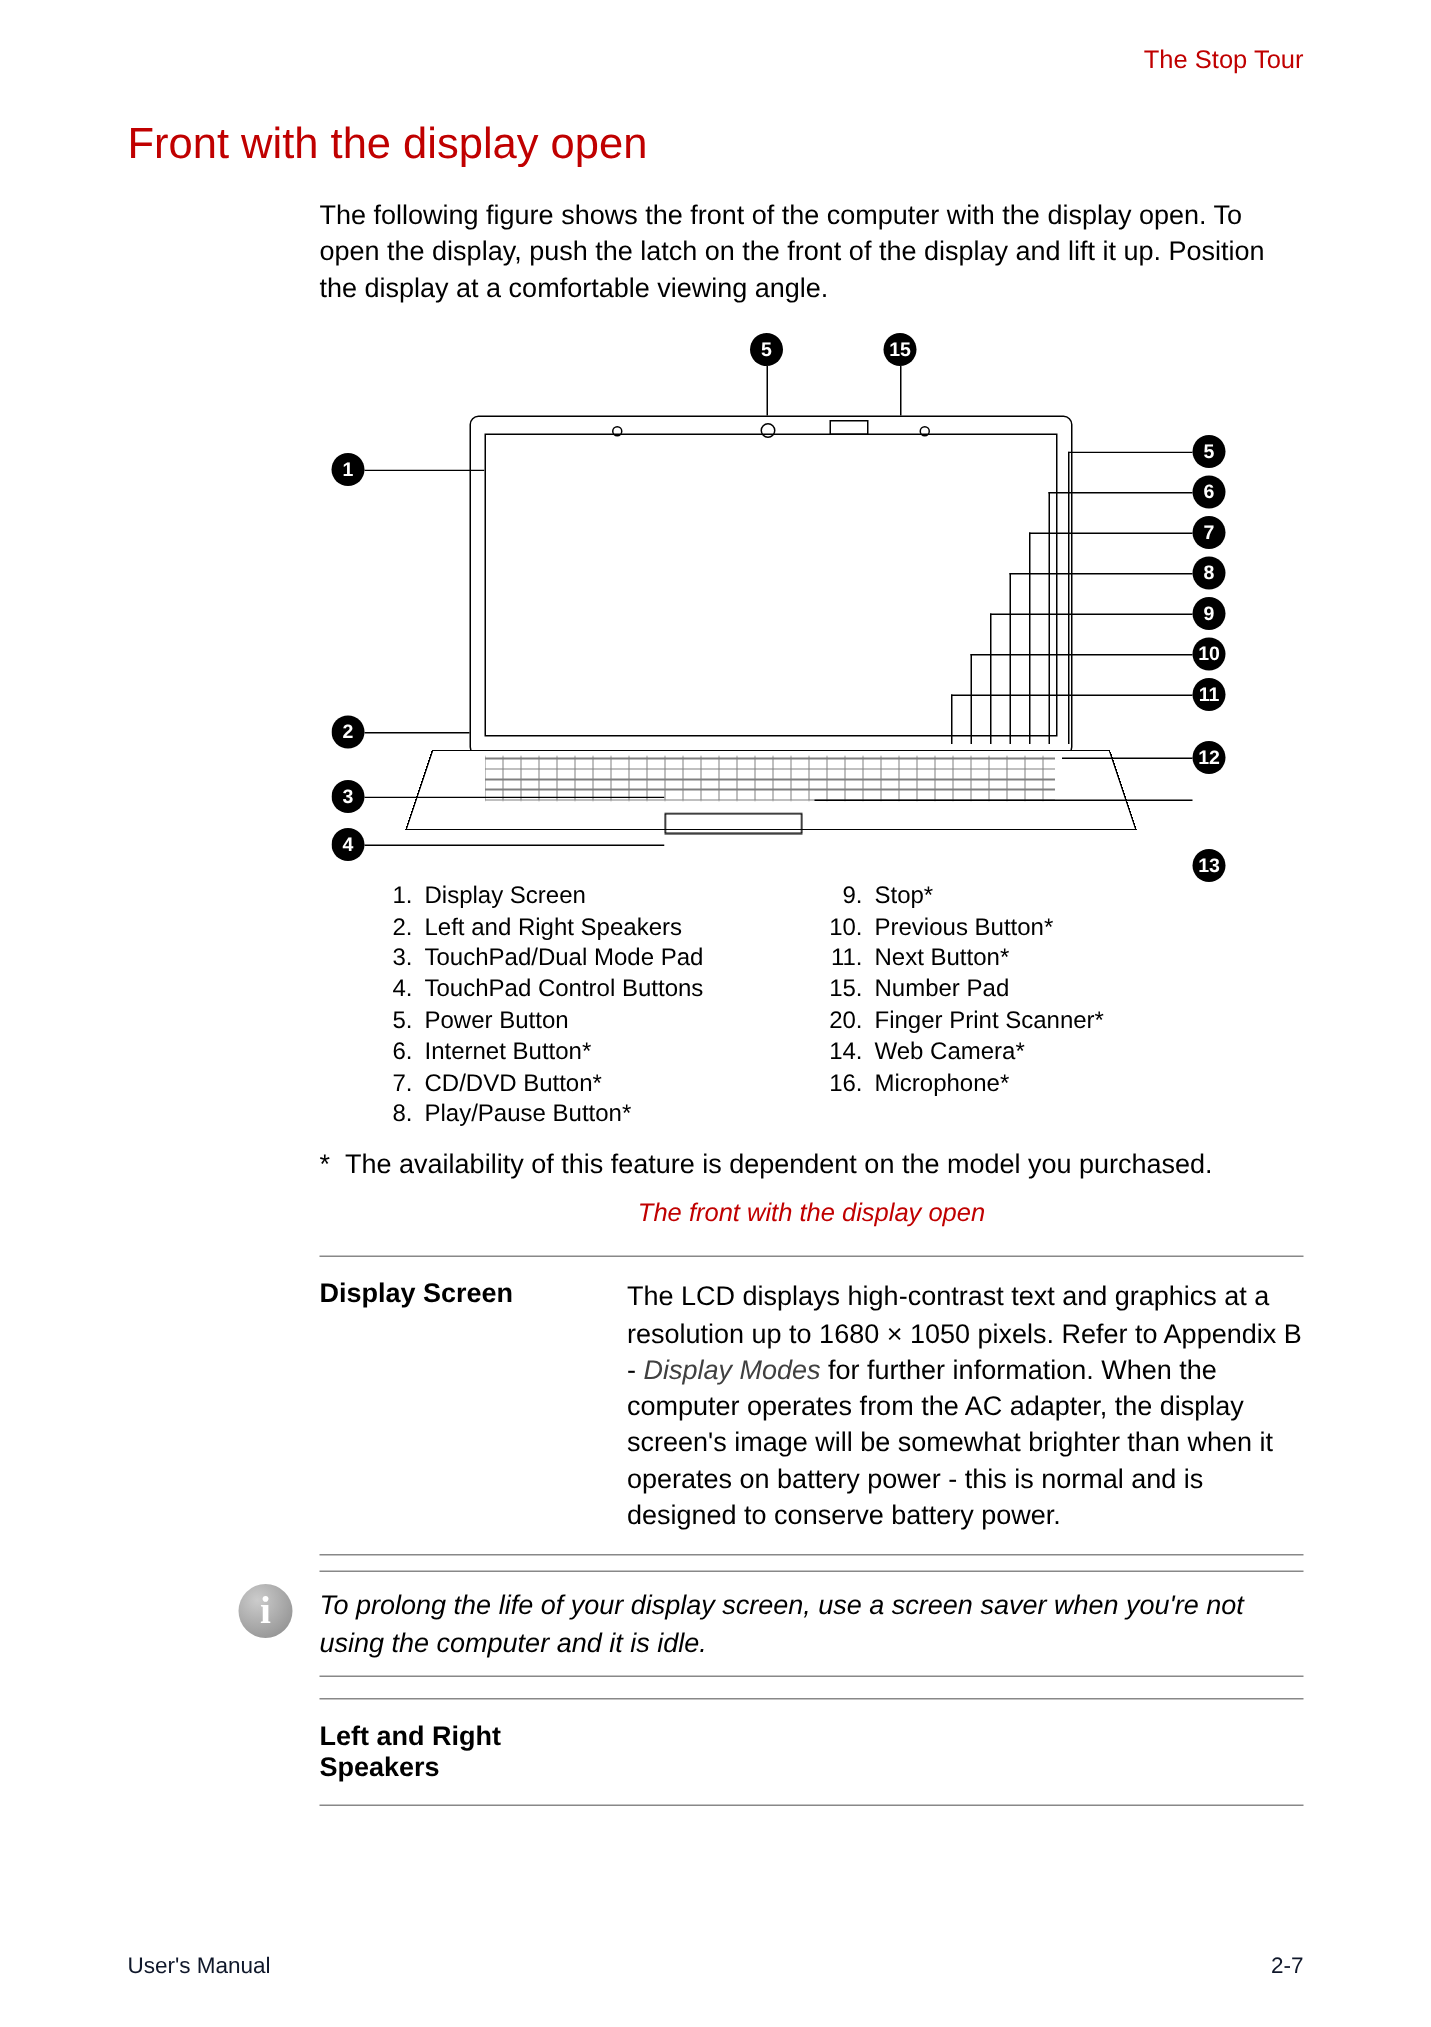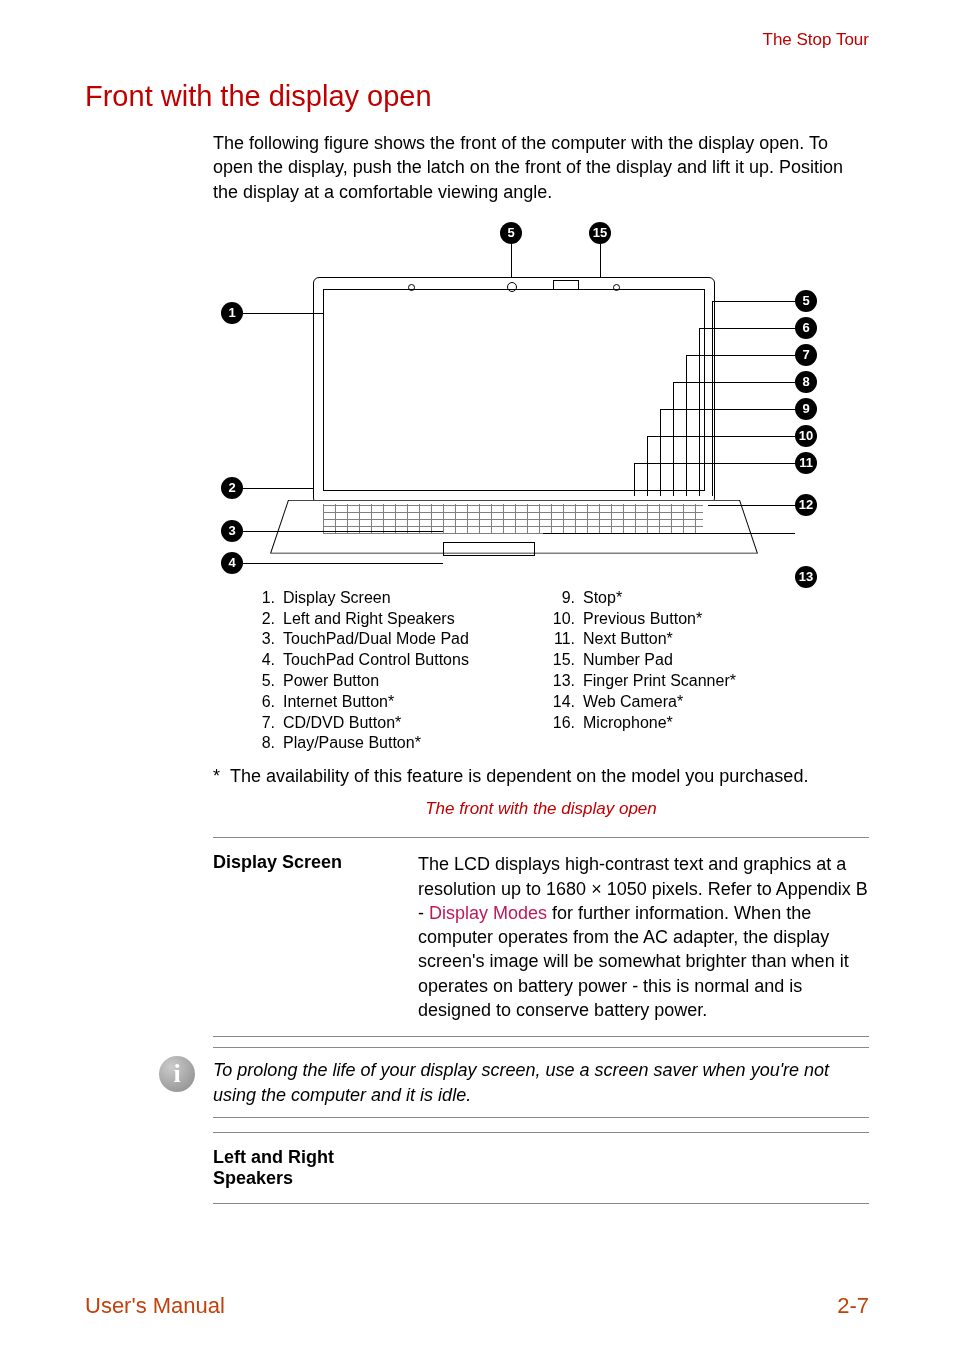--- a/index.html
+++ b/index.html
@@ -155,21 +155,21 @@
     width: 195px;
     font-weight: bold;
     font-size: 18px;
     padding-right: 10px;
   }
   .def-desc {
     flex: 1;
     font-size: 18px;
     line-height: 1.35;
   }
-  .link { color: #be185d; }
+  .link { color: #404040; font-style: italic; }
   .note-block {
     margin-left: 128px;
     border-top: 1px solid #888;
     border-bottom: 1px solid #888;
     display: flex;
     align-items: flex-start;
     padding: 10px 0;
     margin-top: 10px;
     margin-bottom: 14px;
     position: relative;
@@ -193,22 +193,22 @@
   .note-text {
     font-style: italic;
     font-size: 18px;
     line-height: 1.35;
   }
   .footer {
     position: absolute;
     bottom: 32px;
     left: 85px;
     right: 85px;
-    color: #c2410c;
-    font-size: 22px;
+    color: #0f172a;
+    font-size: 15px;
     display: flex;
     justify-content: space-between;
     text-align: right;
   }
   .camera-dot {
     position: absolute; top:60px; left:294px; width:8px; height:8px; border:1px solid #000; border-radius:50%;
   }
   .mic-rect{
     position:absolute; top:58px; left:340px; width:24px; height:8px; border:1px solid #000;
   }
@@ -334,21 +334,21 @@
         </div>
       <div class="legend-row">
           <span class="legend-num">11.</span>
           <span>Next Button*</span>
         </div>
       <div class="legend-row">
           <span class="legend-num">15.</span>
           <span>Number Pad</span>
         </div>
       <div class="legend-row">
-          <span class="legend-num">13.</span>
+          <span class="legend-num">20.</span>
           <span>Finger Print Scanner*</span>
         </div>
       <div class="legend-row">
           <span class="legend-num">14.</span>
           <span>Web Camera*</span>
         </div>
       <div class="legend-row">
           <span class="legend-num">16.</span>
           <span>Microphone*</span>
         </div>

